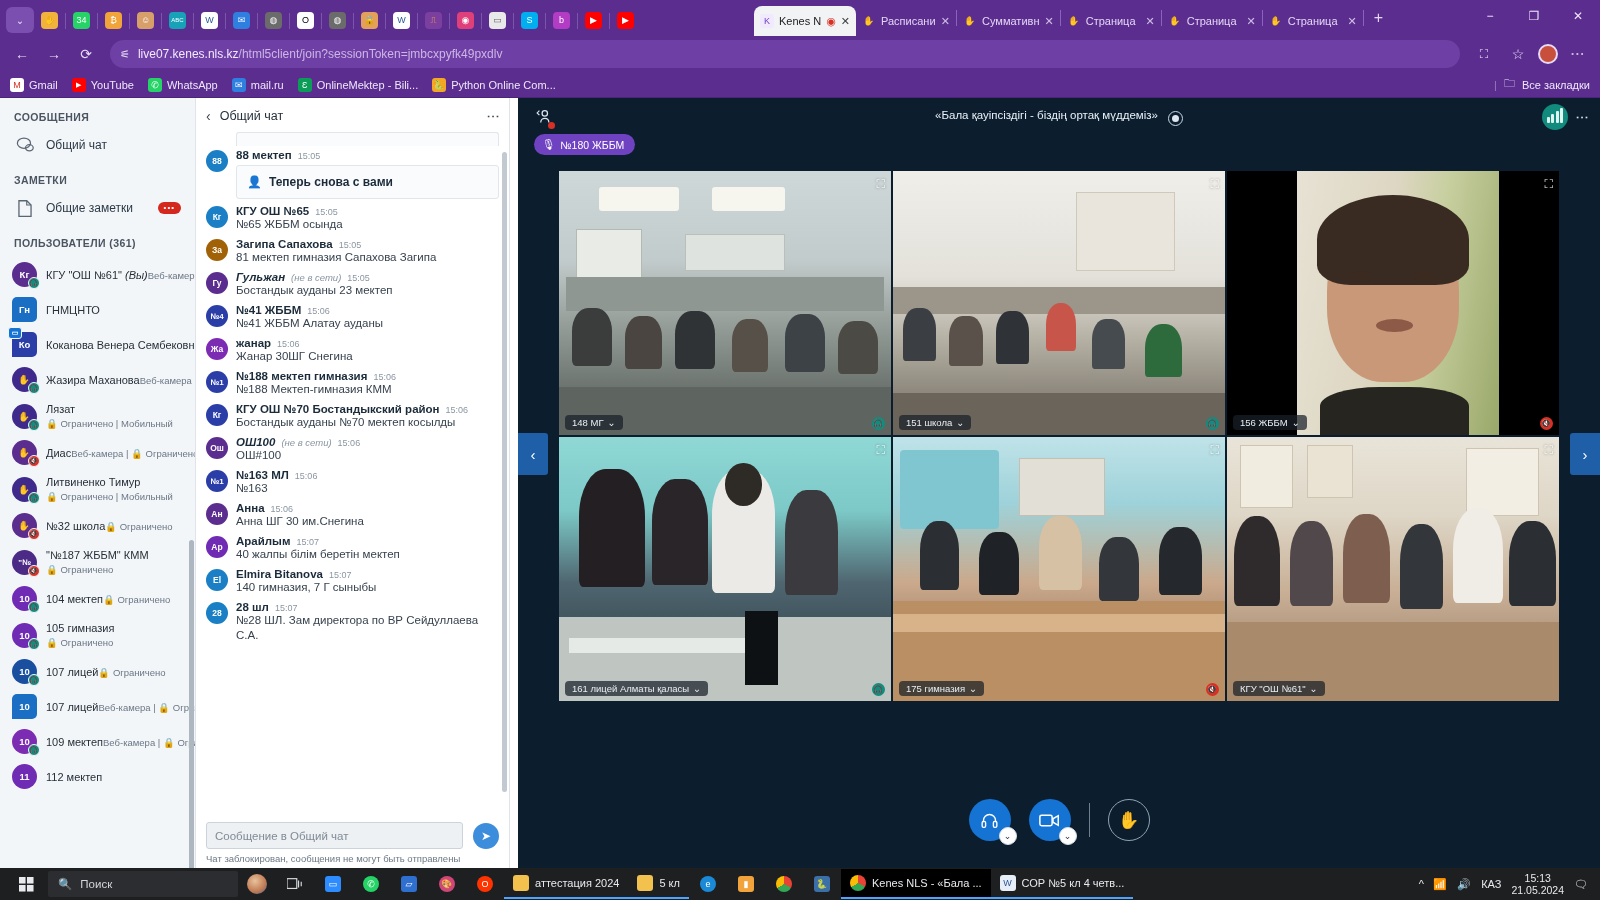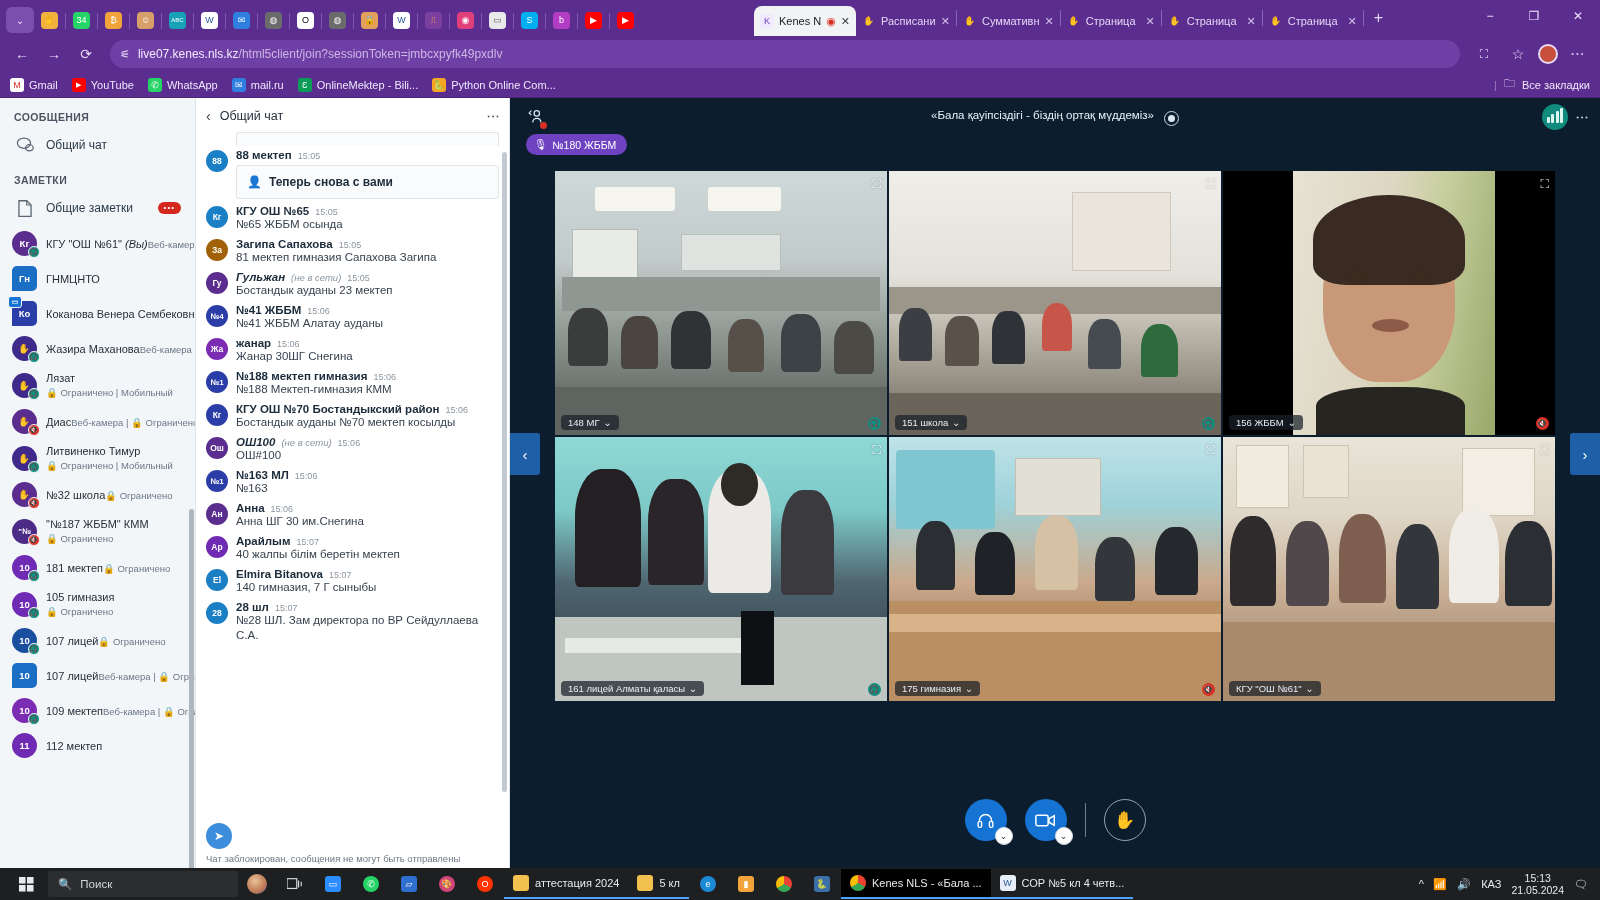--- a/index.html
+++ b/index.html
@@ -104,21 +104,21 @@
   .chat-sb { position: absolute; right: 2px; top: 20px; width: 5px; height: 640px; background: #c2c9d1; border-radius: 3px; }
   .chat-foot { padding: 6px 10px 4px 10px; }
   .chat-inputrow { display: flex; align-items: center; gap: 10px; }
   .chat-input { flex: 1 1 auto; height: 27px; border: 1px solid #ccd3da; border-radius: 3px; background: #eef1f4;
                 padding: 0 8px; font-size: 11.5px; color: #808b96; display: flex; align-items: center; }
   .send-btn { width: 26px; height: 26px; border-radius: 50%; background: #3c8ddb; color: #fff; display: flex;
               align-items: center; justify-content: center; font-size: 12px; }
   .chat-note { font-size: 9.5px; color: #6c7884; margin-top: 4px; }
 
   
-  .meeting { flex: 1 1 auto; background: #0c1e2e; position: relative; display: flex; flex-direction: column; }
+  .meeting { flex: 1 1 auto; background: #0c1e2e; position: relative; display: flex; flex-direction: column; margin-left: 8px; }
   .m-top { height: 38px; display: flex; align-items: center; padding: 0 16px; position: relative; }
   .m-users-ico { color: #dbe6ef; font-size: 15px; position: relative; display: flex; align-items: center; }
   .m-users-dot { position: absolute; right: -3px; bottom: -3px; width: 7px; height: 7px; border-radius: 50%; background: #d93025; }
   .m-title { position: absolute; left: 0; right: 0; text-align: center; color: #e8f0f7; font-size: 11.5px; pointer-events: none; }
   .m-rec { display: inline-flex; width: 15px; height: 15px; border-radius: 50%; border: 1.5px solid #c9d8e4;
            align-items: center; justify-content: center; vertical-align: -3px; margin-left: 10px; }
   .m-rec i { width: 7px; height: 7px; border-radius: 50%; background: #dce7f0; display: block; }
   .m-right { margin-left: auto; display: flex; align-items: center; gap: 12px; z-index: 2; }
   .m-signal { width: 26px; height: 26px; border-radius: 50%; background: #108b7d; display: flex; align-items: flex-end;
               justify-content: center; gap: 1.5px; padding-bottom: 7px; }
@@ -331,20 +331,21 @@
       <div class="ln-item">
         <span class="lnico">
           <svg width="16" height="19" viewBox="0 0 18 22">
               <path d="M2 2h9l5 5v13H2z" fill="none" stroke="#5a6673" stroke-width="1.5"></path>
               <path d="M11 2v5h5" fill="none" stroke="#5a6673" stroke-width="1.3"></path>
             </svg>
         </span>
         <span>Общие заметки</span>
         <span class="badge-red">•••</span>
       </div>
+      <div class="ln-section">ПОЛЬЗОВАТЕЛИ (361)</div>
 
       <div class="users-list">
 
         <div class="u-row">
           <span class="u-av" style="background:#5b2d8e;">Кг<span class="u-status" style="background:#0f8d7f;">🎧</span></span>
           <span class="u-txt"><span class="u-name"><span>КГУ "ОШ №61"</span> <i>(Вы)</i></span><span class="u-meta">Веб-камера | 🔒 Ограничено</span></span>
         </div>
         <div class="u-row">
           <span class="u-av sq" style="background:#1a6fc4;">Гн</span>
           <span class="u-txt"><span class="u-name">ГНМЦНТО</span></span>
@@ -372,21 +373,21 @@
         <div class="u-row">
           <span class="u-av" style="background:#5b2d8e;">✋<span class="u-status" style="background:#d93025;">🔇</span></span>
           <span class="u-txt"><span class="u-name">№32 школа</span><span class="u-meta">🔒 Ограничено</span></span>
         </div>
         <div class="u-row">
           <span class="u-av" style="background:#4b2b86;font-size:8px;">"№<span class="u-status" style="background:#d93025;">🔇</span></span>
           <span class="u-txt"><span class="u-name">"№187 ЖББМ" КММ</span><span class="u-meta">🔒 Ограничено</span></span>
         </div>
         <div class="u-row">
           <span class="u-av" style="background:#6f2bb3;">10<span class="u-status" style="background:#0f8d7f;">🎧</span></span>
-          <span class="u-txt"><span class="u-name">181 мектеп</span><span class="u-meta">🔒 Ограничено</span></span>
+          <span class="u-txt"><span class="u-name">104 мектеп</span><span class="u-meta">🔒 Ограничено</span></span>
         </div>
         <div class="u-row">
           <span class="u-av" style="background:#6f2bb3;">10<span class="u-status" style="background:#0f8d7f;">🎧</span></span>
           <span class="u-txt"><span class="u-name">105 гимназия</span><span class="u-meta">🔒 Ограничено</span></span>
         </div>
         <div class="u-row">
           <span class="u-av" style="background:#1a4fa0;">10<span class="u-status" style="background:#0f8d7f;">🎧</span></span>
           <span class="u-txt"><span class="u-name">107 лицей</span><span class="u-meta">🔒 Ограничено</span></span>
         </div>
         <div class="u-row">
@@ -572,20 +573,21 @@
               </span>
             <span class="msg-text">№28 ШЛ. Зам директора по ВР Сейдуллаева С.А.</span>
           </span>
         </div>
 
         <div class="chat-sb"></div>
       </div>
 
       <div class="chat-foot">
         <div class="chat-inputrow">
+          <div class="chat-input">Сообщение в Общий чат</div>
           <div class="send-btn">➤</div>
         </div>
         <div class="chat-note">Чат заблокирован, сообщения не могут быть отправлены</div>
       </div>
     </div>
 
     <div class="meeting">
       <div class="m-top">
         <span class="m-users-ico">
           <svg width="18" height="18" viewBox="0 0 20 20">

